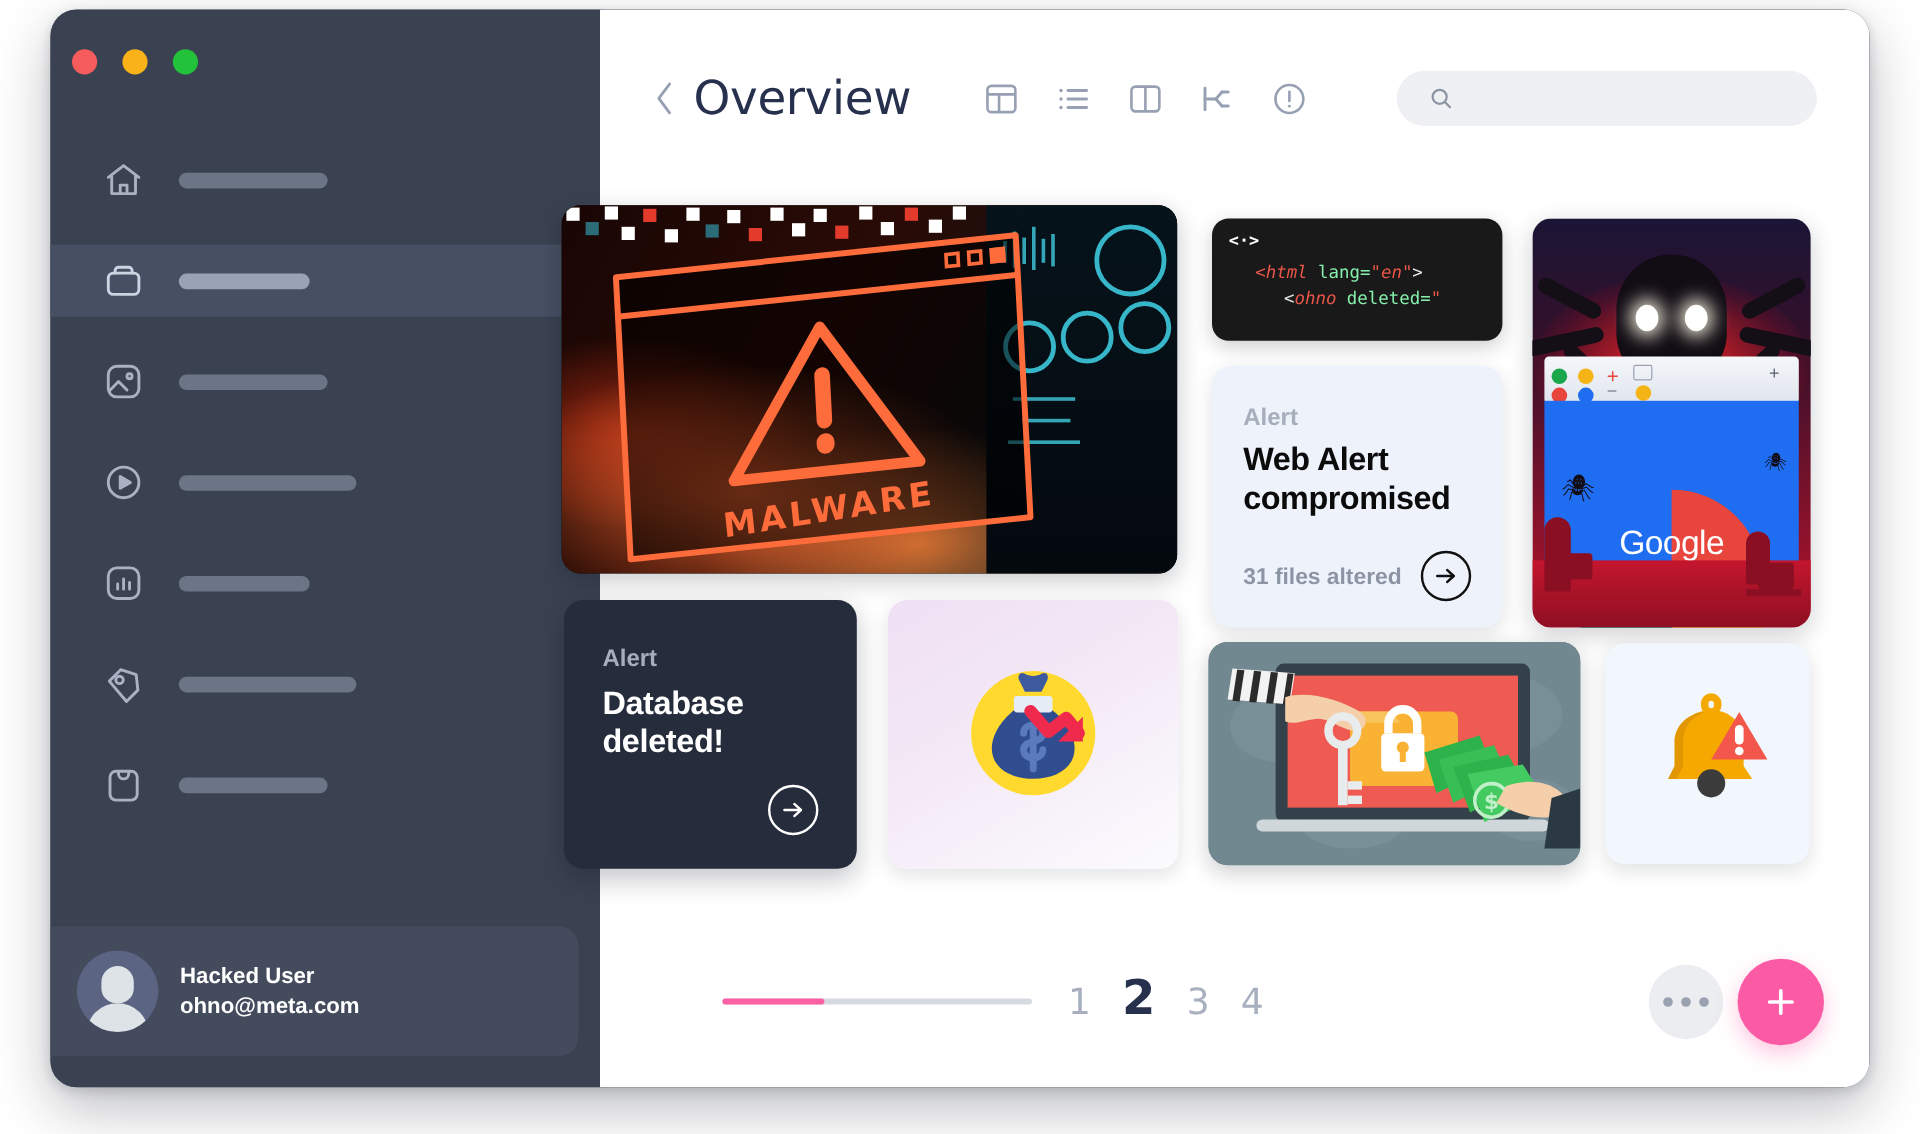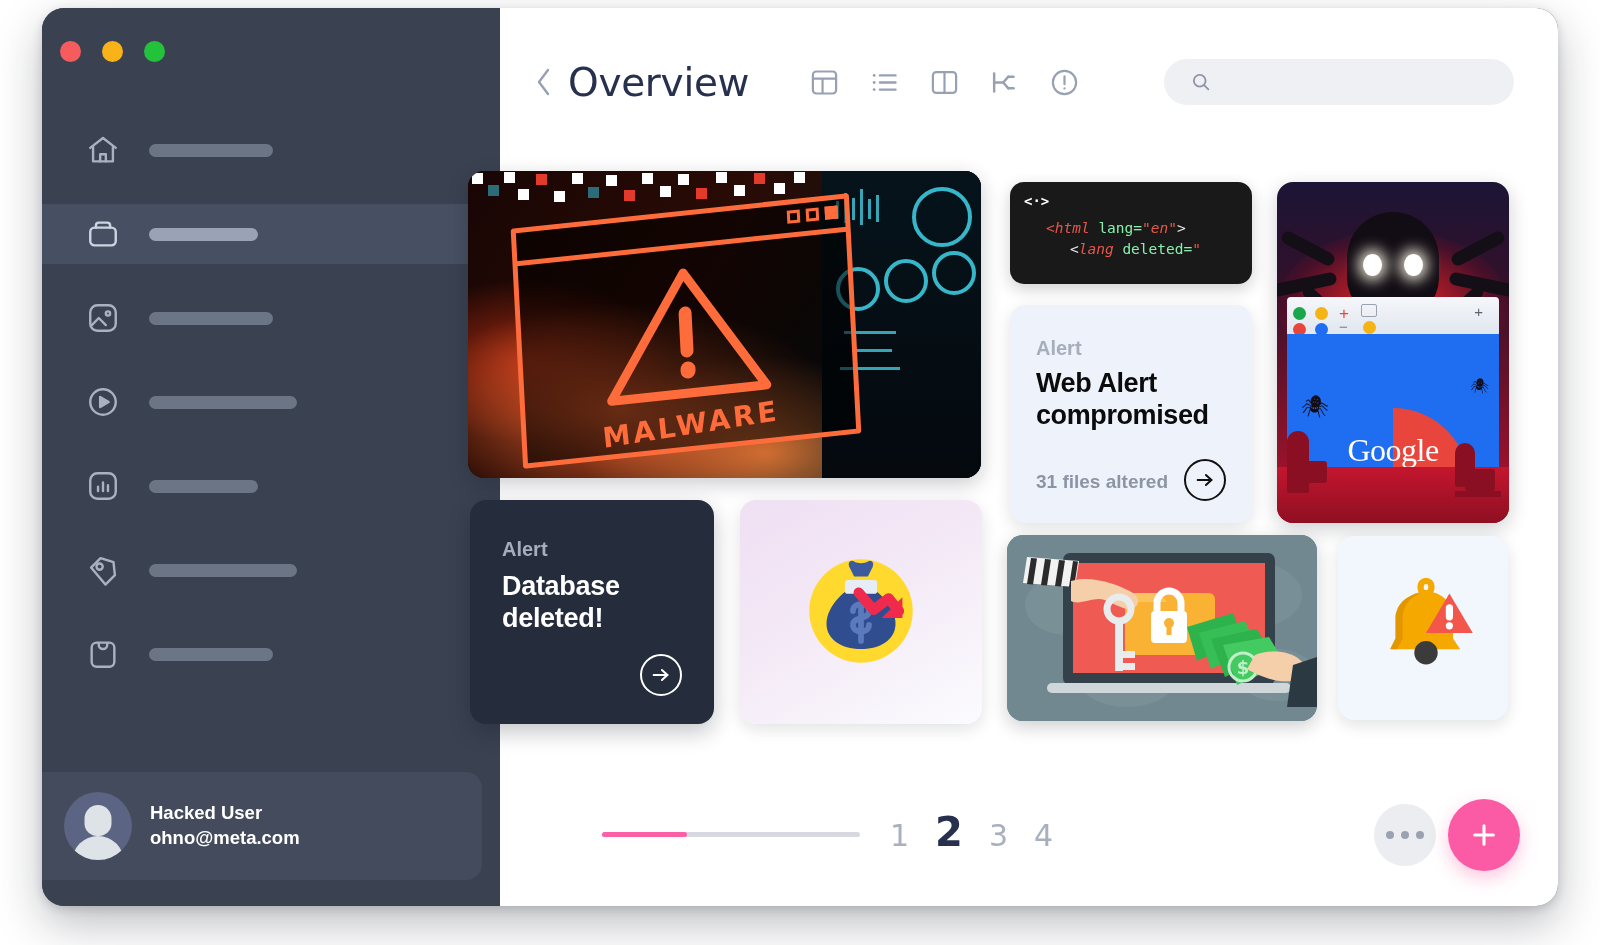--- a/index.html
+++ b/index.html
@@ -90,21 +90,21 @@
     position: absolute; left: 458px; top: 0;
     width: 1058px; height: 898px;
     background: #ffffff;
   }
 
   
   .header {
     position: absolute; left: 0; top: 0;
     width: 100%; height: 148px;
     display: flex; align-items: center;
-    padding-left: 32px;
+    padding-left: 42px;
   }
   .back-chevron {
     color: #97a0b3; margin-right: 12px; display: flex; align-items: center;
   }
   .page-title {
     font-size: 39px; color: #27304d; letter-spacing: -.3px;
     font-family: "DejaVu Sans", sans-serif; font-weight: 400;
   }
   .tools { display: flex; align-items: center; gap: 29px; margin-left: 60px; }
   .tool { color: #98a1b3; display: flex; align-items: center; }
@@ -218,21 +218,21 @@
     position: absolute; left: 50%; top: 74px; transform: translateX(-50%);
     width: 152px; height: 152px; border-radius: 76px 76px 0 0; overflow: hidden;
   }
   .sp-q { position: absolute; width: 50%; height: 100%; top: 0; }
   .sp-center {
     position: absolute; left: 50%; top: 58%; transform: translate(-50%,-50%);
     width: 46px; height: 46px; border-radius: 50%; background: #fff;
   }
   .sp-goog {
     position: absolute; left: 50%; bottom: 6px; transform: translateX(-50%);
-    color: #fff; font-size: 32px; font-family: Liberation Serif, serif;
+    color: #fff; font-size: 28px; font-family: Liberation Sans, sans-serif;
     white-space: nowrap; letter-spacing: -.5px;
   }
   .sp-floor { position: absolute; left: 0; right: 0; bottom: 0; height: 56px; background: linear-gradient(180deg,#c4162e,#8e0f22); }
   .sp-person { position: absolute; background: #8b0f22; }
   .sp-mini { position: absolute; color: #120d14; font-size: 22px; line-height: 1; }
 
   
   .c-dbdel {
     left: 428px; top: 492px; width: 244px; height: 224px;
     background: #252d3d; padding: 38px 32px;
@@ -529,21 +529,21 @@
         <span class="mw-label">MALWARE</span>
       </div>
     </div>
 
     <div class="card c-code">
       <div class="code-icon">&lt;·&gt;</div>
       <div class="code-l1">
         <span class="t-red">&lt;html</span><span class="t-grn"> lang=</span><span class="t-red">"en"</span><span class="t-wht">&gt;</span>
       </div>
       <div class="code-l2">
-        <span class="t-wht">&lt;</span><span class="t-red">lang</span><span class="t-grn"> deleted=</span><span class="t-red">"</span>
+        <span class="t-wht">&lt;</span><span class="t-red">ohno</span><span class="t-grn"> deleted=</span><span class="t-red">"</span>
       </div>
     </div>
 
     <div class="card c-spider">
       <div class="sp-bg"></div>
       <div class="sp-glow"></div>
       <div class="sp-leg" style="left:2px;  top:60px;  width:58px; height:13px; transform:rotate(28deg)"></div>
       <div class="sp-leg" style="left:-6px; top:96px;  width:66px; height:13px; transform:rotate(-12deg)"></div>
       <div class="sp-leg" style="left:20px; top:120px; width:58px; height:12px; transform:rotate(42deg)"></div>
       <div class="sp-leg" style="right:2px;  top:60px;  width:58px; height:13px; transform:rotate(-28deg)"></div>

